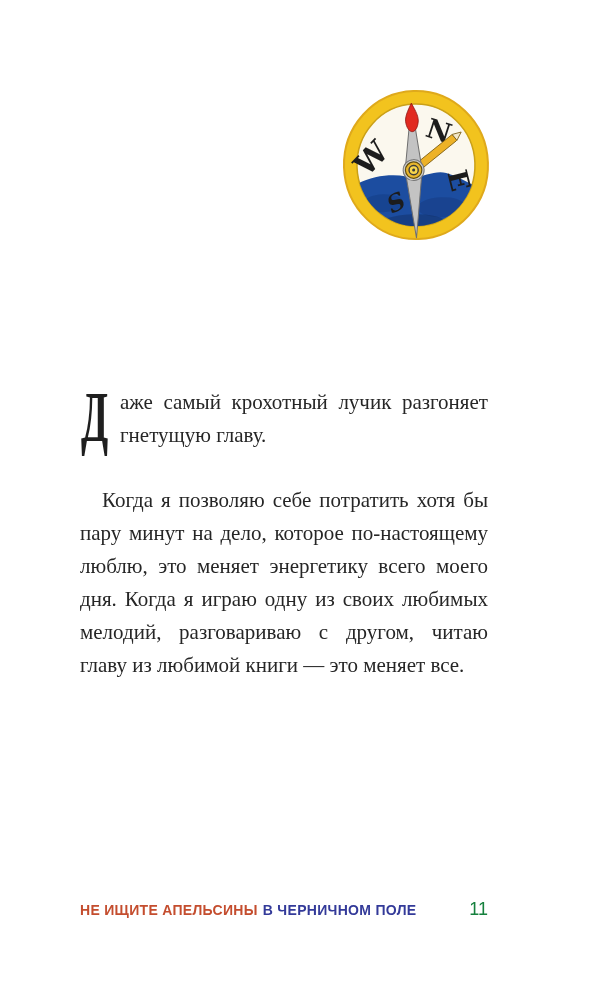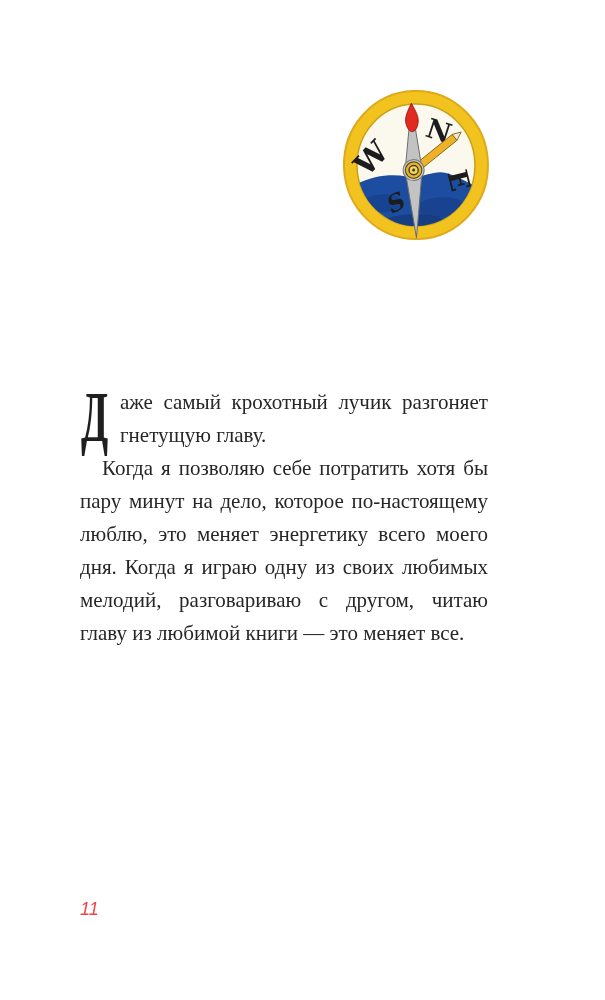--- a/index.html
+++ b/index.html
@@ -22,21 +22,21 @@
     text-anchor:middle;
   }
   .cs{font-style:italic;}
   
   .body-text{
     position:absolute;left:80px;top:386px;width:408px;
     font-size:21px;line-height:33px;color:#262626;
     text-align:justify;
   }
   .para{margin:0;}
-  .para.second{text-indent:22px;}
+  .para.second{margin-top:32px;text-indent:22px;}
   .dropcap{
     float:left;
     width:30px;height:60px;
     margin:2px 9px 0 1px;
     font:700 72px/58px "Liberation Serif","DejaVu Serif",serif;
     transform:scaleX(.55);
     transform-origin:0 50%;
     color:#1f1f1f;
   }
   
@@ -106,16 +106,19 @@
   </div>
 
   <main class="body-text">
     <p class="para first">
       <span class="dropcap">Д</span><span>аже самый крохотный лучик разгоняет гнетущую главу.</span>
     </p>
     <p class="para second">Когда я позволяю себе потратить хотя бы пару минут на дело, которое по-настоящему люблю, это меняет энергетику всего моего дня. Когда я играю одну из своих любимых мелодий, разговариваю с другом, читаю главу из любимой книги — это меняет все.</p>
   </main>
 
   <footer class="footer">
-    <div class="page-number" style="color: #ef4444; font-style: italic;">11</div>
+    <div class="running-title">
+      <span class="rt1" style="color: rgb(196, 77, 46);">НЕ ИЩИТЕ АПЕЛЬСИНЫ</span><span class="rt2" style="color: rgb(51, 58, 153);">В ЧЕРНИЧНОМ ПОЛЕ</span>
+    </div>
+    <div class="page-number" style="color: #15803d;">11</div>
   </footer>
 
 </div>
 
 </body></html>

